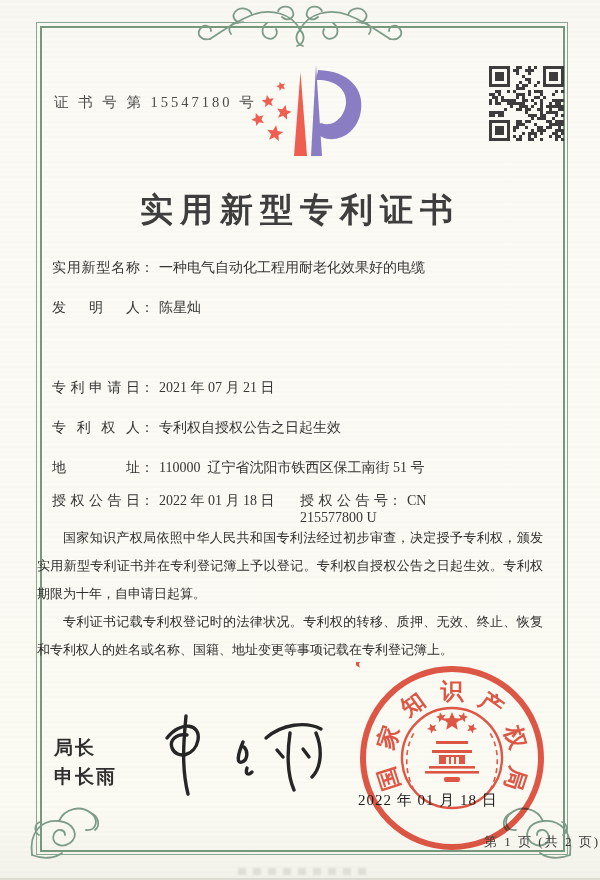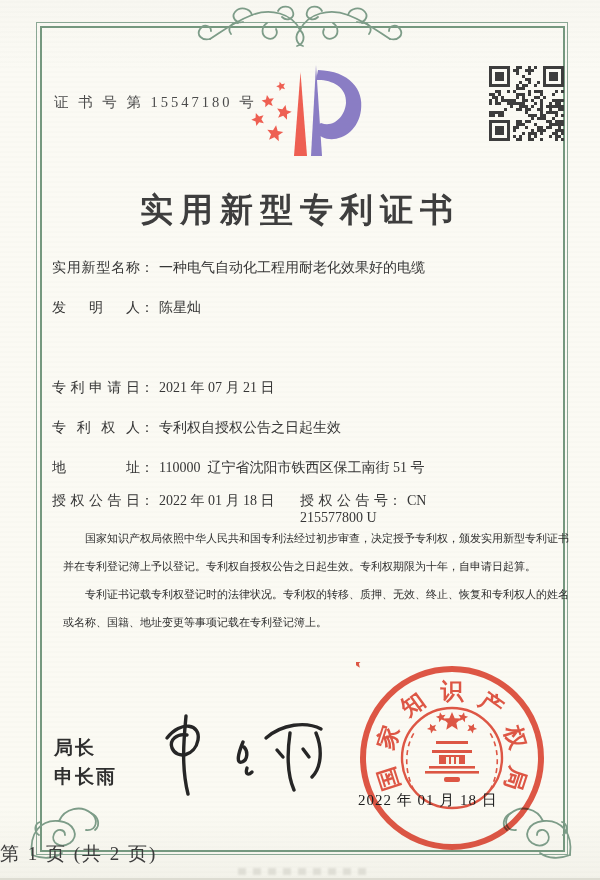--- a/index.html
+++ b/index.html
@@ -39,34 +39,34 @@
   .frow{position:absolute;left:52px;font-size:14px;color:#363636;white-space:nowrap;}
   .flabel{
     display:inline-block;width:88px;
     text-align:justify;text-align-last:justify;
     vertical-align:bottom;
   }
   .fcolon{margin-right:5px;}
   .fvalue{white-space:pre-wrap;}
   .grant2{position:absolute;left:248px;top:0;}
   .paras{
-    left:63px;top:524px;width:506px;
-    font-size:11px;line-height:28px;color:#2e2e2e;text-align:justify;
+    left:37px;top:524px;width:506px;
+    font-size:13px;line-height:28px;color:#2e2e2e;text-align:justify;
   }
   .paras p{margin:0;text-indent:2em;}
   .signer{left:54px;top:733px;font-size:19px;color:#2f2f2f;letter-spacing:2px;line-height:29px;font-weight:600;font-family:"Liberation Sans",sans-serif;}
   .sig-svg{left:148px;top:702px;}
   .seal-svg{left:356px;top:662px;mix-blend-mode:multiply;opacity:.92;}
   .sealchar{font-size:23px;font-weight:bold;fill:#e04a38;font-family:"Liberation Sans",sans-serif;}
   .sealdate{
     left:358px;top:791px;font-size:15px;color:#1d1d1d;letter-spacing:1px;z-index:5;
   }
   .footer{
-    left:0;top:833px;width:100%;text-align:left;
-    font-size:19px;color:#3c3c3c;letter-spacing:2px;margin-top:8px;
+    left:0;top:833px;width:100%;text-align:right;
+    font-size:13px;color:#3c3c3c;letter-spacing:2px;
   }
   .bleed{
     left:238px;top:868px;width:130px;height:7px;
     background:repeating-linear-gradient(90deg,#d5d4cb 0 8px,rgba(0,0,0,0) 8px 15px);
     filter:blur(1.2px);opacity:.65;
   }
   .qr{left:489px;top:66px;}
   .logo{left:228px;top:56px;}
   .orn-top{left:190px;top:3px;}
   .orn-bl{left:27px;top:801px;}

